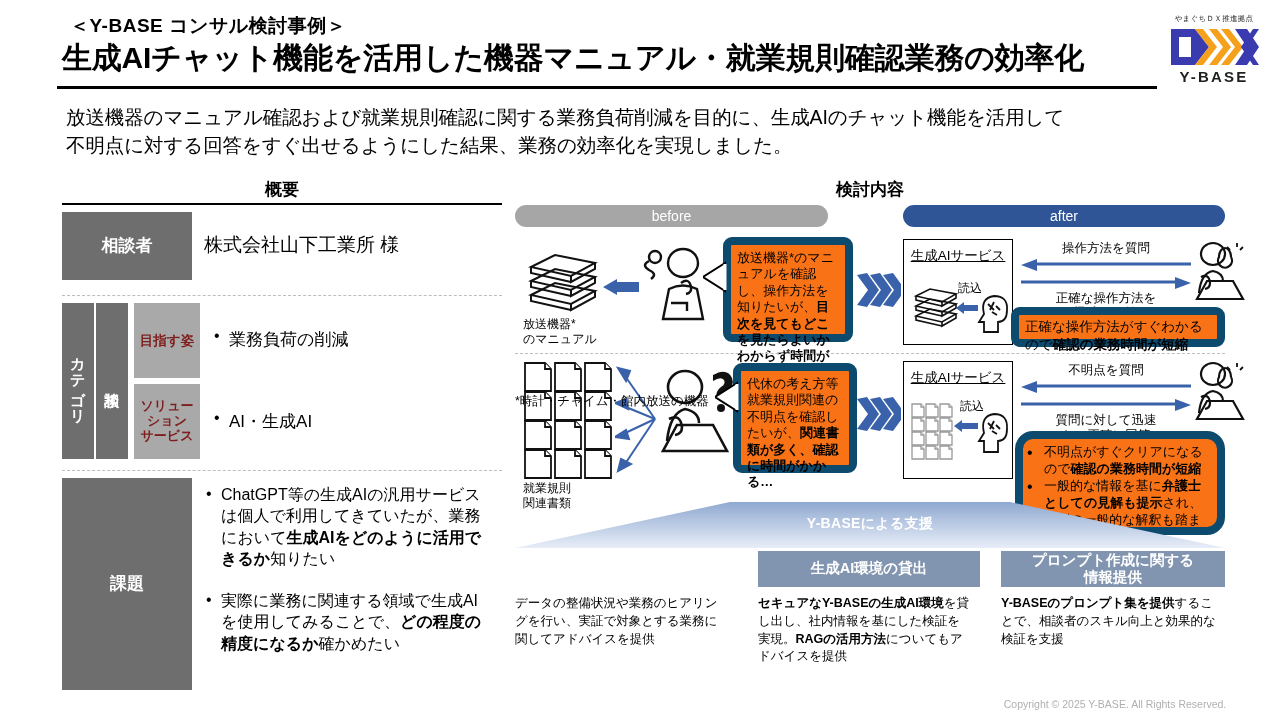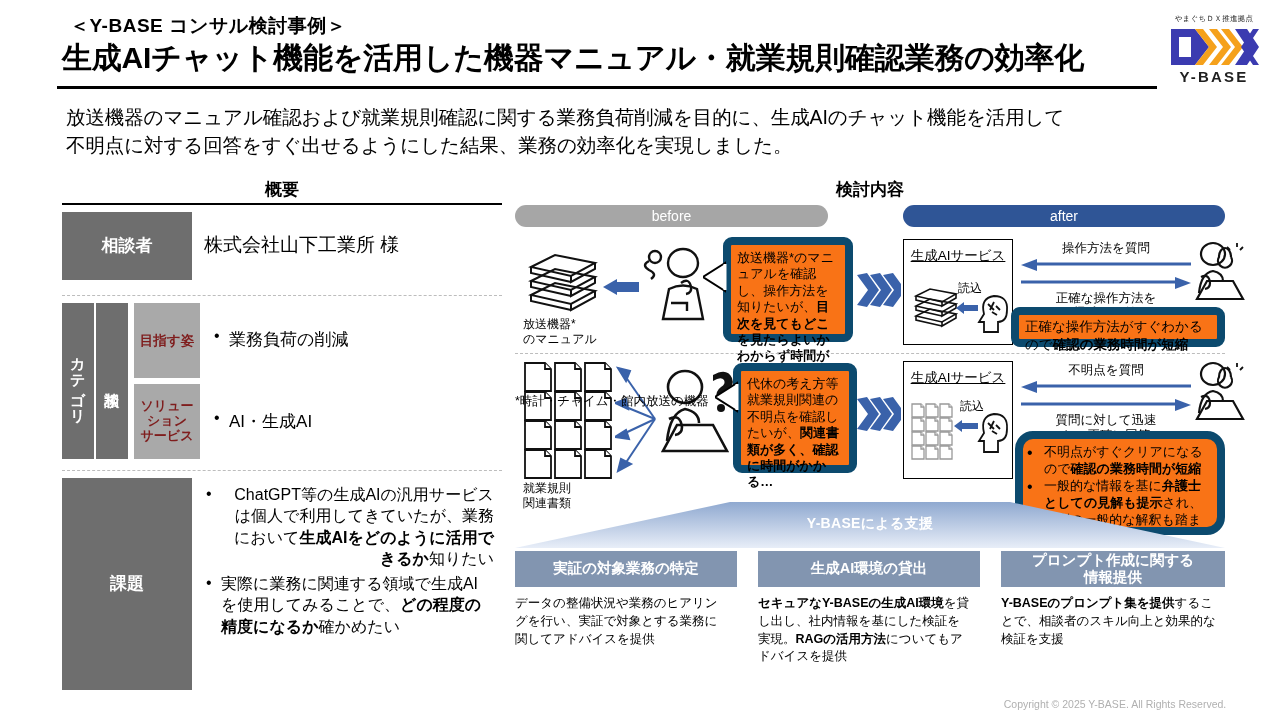--- a/index.html
+++ b/index.html
@@ -174,21 +174,21 @@
   <div class="valcell" style="left:150px;top:198px;font-size:17px;">
     <ul class="bl">
         <li>AI・生成AI</li>
       </ul>
   </div>
   <div class="dashsep" style="top:258px;"></div>
 
   <div class="hdrcell cellgray" style="left:0;top:266px;width:130px;height:212px;font-size:17px;">課題</div>
   <div class="valcell" style="left:142px;top:272px;width:290px;font-size:16px;line-height:1.34;">
     <ul class="bl">
-      <li style="margin-bottom:3px;text-align:right;"><span>ChatGPT等の生成AIの汎用サービスは個人で利用してきていたが、業務において</span><b>生成AIをどのように活用できるか</b><span>知りたい</span></li>
+      <li style="margin-bottom:20px;"><span>ChatGPT等の生成AIの汎用サービスは個人で利用してきていたが、業務において</span><b>生成AIをどのように活用できるか</b><span>知りたい</span></li>
       <li><span>実際に業務に関連する領域で生成AIを使用してみることで、</span><b>どの程度の精度になるか</b><span>確かめたい</span></li>
     </ul>
   </div>
 </div>
 
 <div id="rpanel">
 
   <div class="pill" id="pill-after">after</div>
   <div class="pill" id="pill-before">before</div>
 
@@ -459,21 +459,20 @@
     <defs>
       <linearGradient id="bandg" x1="0" y1="0" x2="0" y2="1">
         <stop offset="0" stop-color="#8fa9d0"></stop>
           <stop offset="1" stop-color="#e8eef8"></stop>
       </linearGradient>
     </defs>
     <path d="M0 46 L215 0 L495 0 L710 46 Z" fill="url(#bandg)"></path>
   </svg>
   <div id="support-label">Y-BASEによる支援</div>
 
-  <div class="scard-head" style="left:0;top:346px;width:222px;height:36px;">実証の対象業務の特定</div>
   <div class="scard-body" style="left:0;top:390px;width:214px;">
     <span>データの整備状況や業務のヒアリングを行い、実証で対象とする業務に関してアドバイスを提供</span>
   </div>
 
   <div class="scard-head" style="left:243px;top:346px;width:222px;height:36px;">生成AI環境の貸出</div>
   <div class="scard-body" style="left:243px;top:390px;width:214px;">
     <b>セキュアなY-BASEの生成AI環境</b><span>を貸し出し、社内情報を基にした検証を実現。</span><b>RAGの活用方法</b><span>についてもアドバイスを提供</span>
   </div>
 
   <div class="scard-head" style="left:486px;top:346px;width:224px;height:36px;flex-direction:column;">

